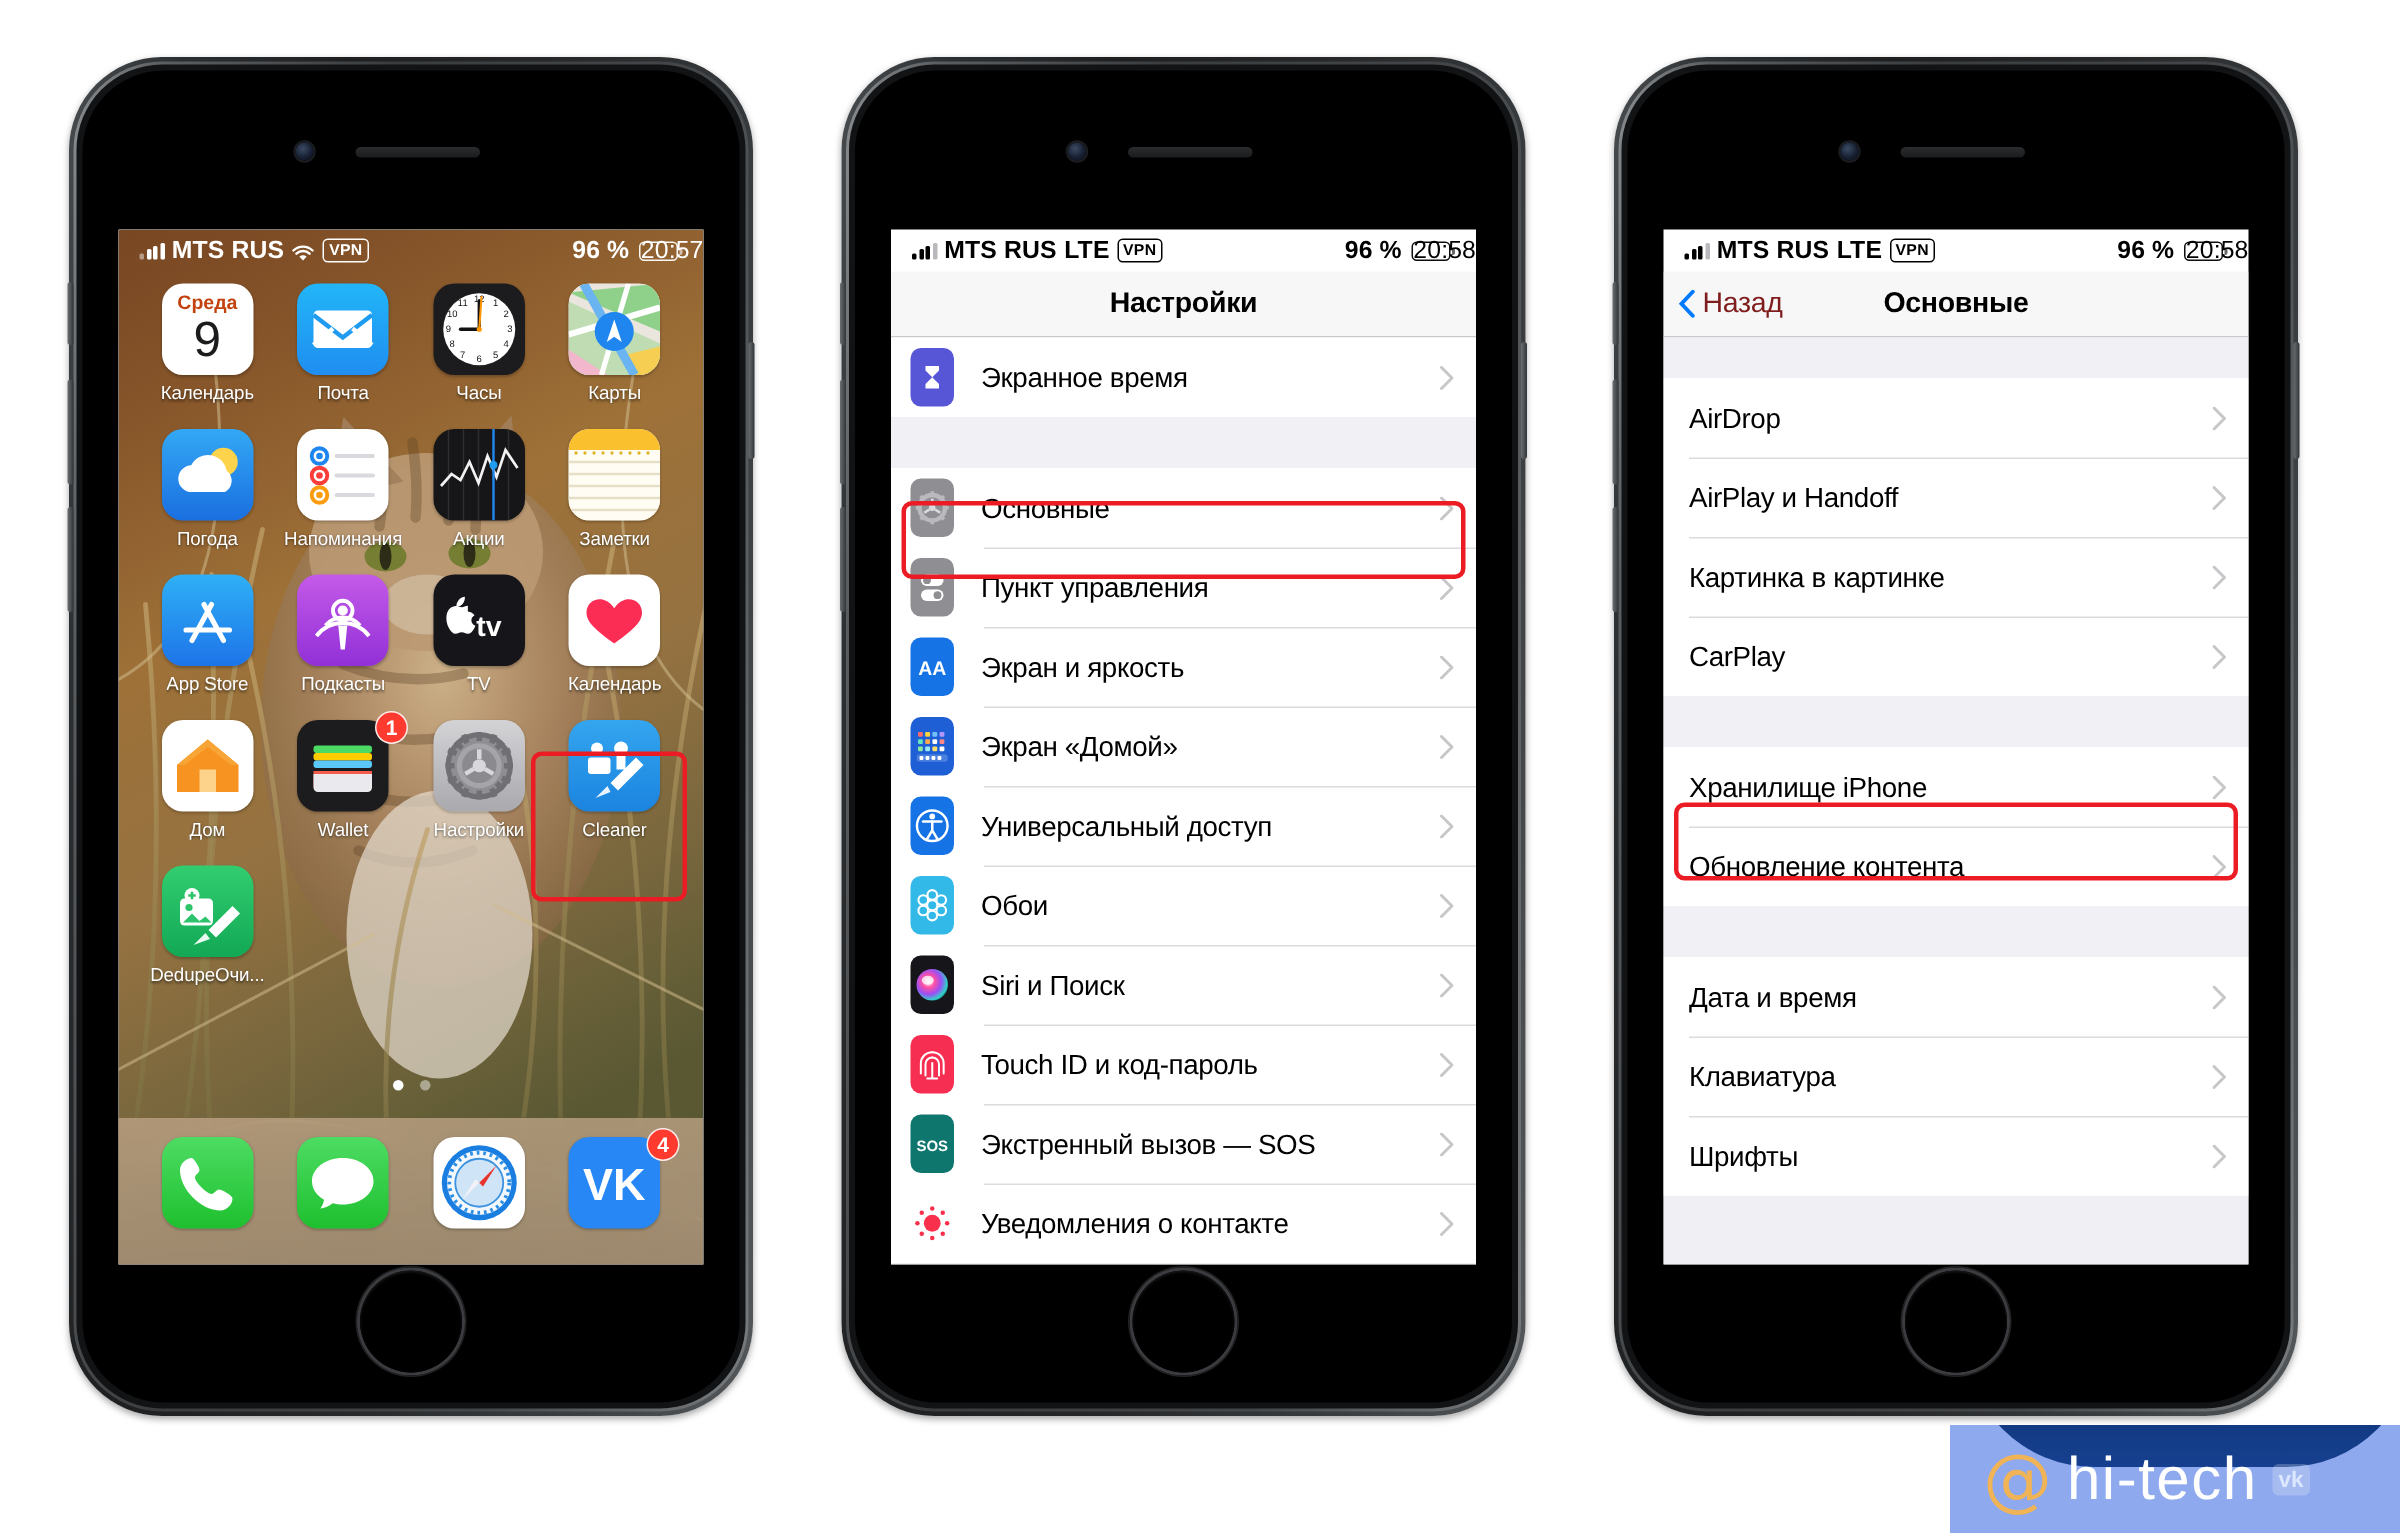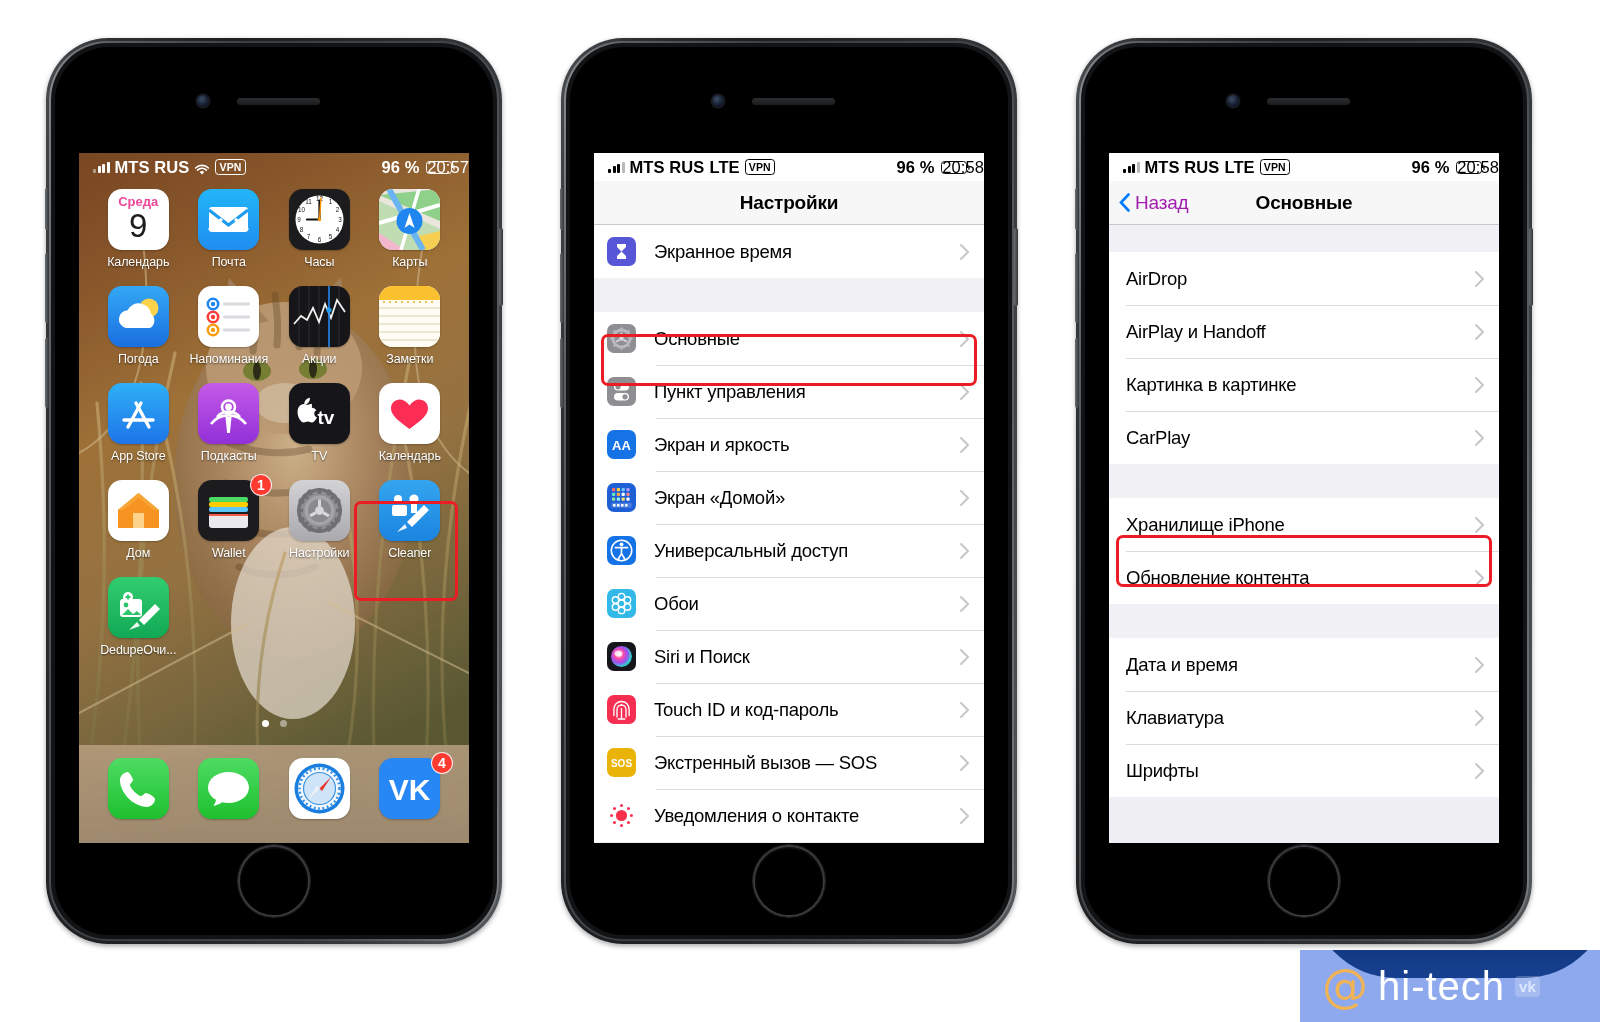--- a/index.html
+++ b/index.html
@@ -138,38 +138,38 @@
 
   
   .navbar{
     position:relative; height:44px; background:#f7f7f8;
     border-bottom:1px solid #c9c8cd;
     display:flex; align-items:center; justify-content:center;
   }
   .nav-title{ font-size:19px; font-weight:700; color:#000; letter-spacing:-.2px;}
   .nav-back{
     position:absolute; left:10px; display:flex; align-items:center; gap:5px;
-    color:#a21caf; font-size:19px; letter-spacing:-.2px;
+    color:#7f1d1d; font-size:19px; letter-spacing:-.2px;
   }
   .chev-back{ width:11px; height:19px; }
 
   .list{ position:absolute; left:0; right:0; bottom:0; overflow:hidden; background:#efeff4;}
   .group{ background:#fff; }
   .gap{ height:34px; background:#f1f1f5; }
   .gap.sm{ height:27px; }
   .row{
     position:relative; display:flex; align-items:center;
     height:53px; padding-left:13px; background:#fff;
   }
   .row + .row::before{
     content:""; position:absolute; top:0; left:62px; right:0; height:1px; background:#dcdce0;
   }
   .row.noicon + .row.noicon::before{ left:17px; }
   .row-icon{
-    width:29px; height:29px; border-radius:7px; flex:0 0 29px; position:relative; overflow:hidden;
+    width:29px; height:39px; border-radius:7px; flex:0 0 29px; position:relative; overflow:hidden;
     display:flex; align-items:center; justify-content:center;
   }
   .row-label{
     margin-left:18px; font-size:18.5px; color:#000; letter-spacing:-.25px; white-space:nowrap;
   }
   .row.noicon .row-label{ margin-left:4px; }
   .chev{
     margin-left:auto; margin-right:15px; width:9px; height:16px; flex:0 0 9px; opacity:.55;
   }
   .highlight{
@@ -318,21 +318,21 @@
               <span class="batt-cap"></span>
             </span>
           </div>
         </div>
 
         <div class="grid" style="top:36px;">
 
           <div class="app">
             <div class="icon" style="background:#fff;">
               <div style="position:absolute;inset:0;display:flex;flex-direction:column;align-items:center;justify-content:center;">
-                <span style="color:#ec4899;font-size:13px;font-weight:700;line-height:1;margin-top:-2px;">Среда</span>
+                <span style="color:#c2410c;font-size:13px;font-weight:700;line-height:1;margin-top:-2px;">Среда</span>
                 <span style="color:#1c1c1e;font-size:33px;font-weight:300;line-height:1;margin-top:1px;">9</span>
               </div>
             </div>
             <div class="app-label">Календарь</div>
           </div>
 
           <div class="app">
             <div class="icon" style="background:linear-gradient(180deg,#22b5f8,#1f8ef1);">
               <svg viewBox="0 0 61 61" width="61" height="61">
                 <rect x="11" y="18" width="39" height="25" rx="3" fill="#fff"></rect>
@@ -876,21 +876,21 @@
                 </g>
               </svg>
             </div>
             <div class="row-label">Touch ID и код-пароль</div>
             <svg class="chev" viewBox="0 0 9 16">
               <path d="M1 1 L8 8 L1 15" stroke="#9a9a9f" stroke-width="2" fill="none" stroke-linecap="round"></path>
             </svg>
           </div>
 
           <div class="row">
-            <div class="row-icon" style="background:#eab308;">
+            <div class="row-icon" style="background:#0f766e;">
               <svg viewBox="0 0 29 29" width="29" height="29">
                 <text x="14.5" y="19" font-size="10" font-weight="700" fill="#fff" font-family="Liberation Sans, sans-serif" text-anchor="middle">SOS</text>
               </svg>
             </div>
             <div class="row-label">Экстренный вызов — SOS</div>
             <svg class="chev" viewBox="0 0 9 16">
               <path d="M1 1 L8 8 L1 15" stroke="#9a9a9f" stroke-width="2" fill="none" stroke-linecap="round"></path>
             </svg>
           </div>
 

